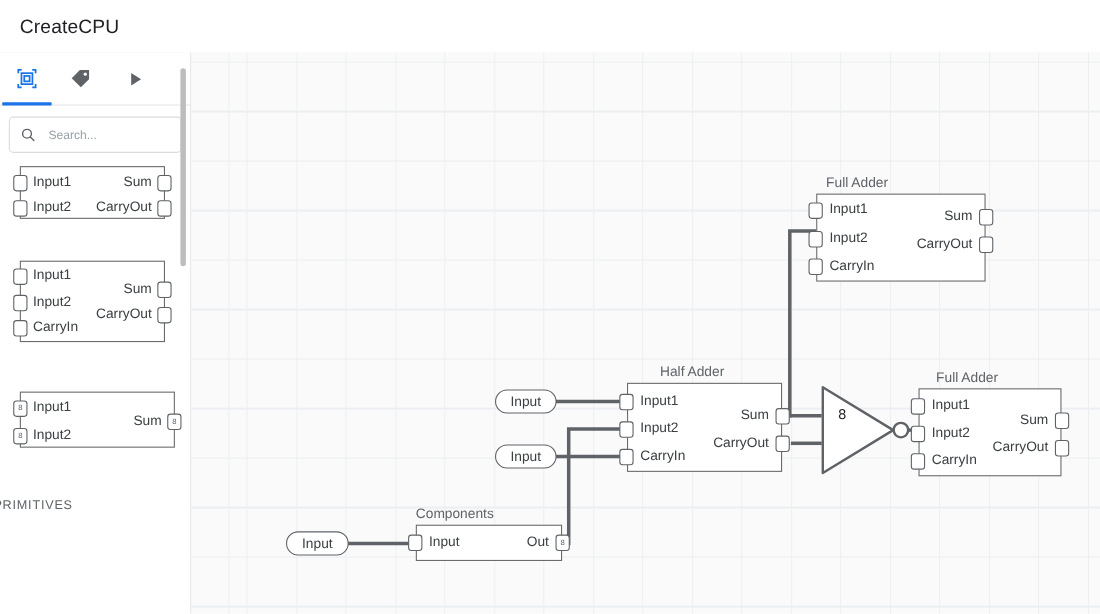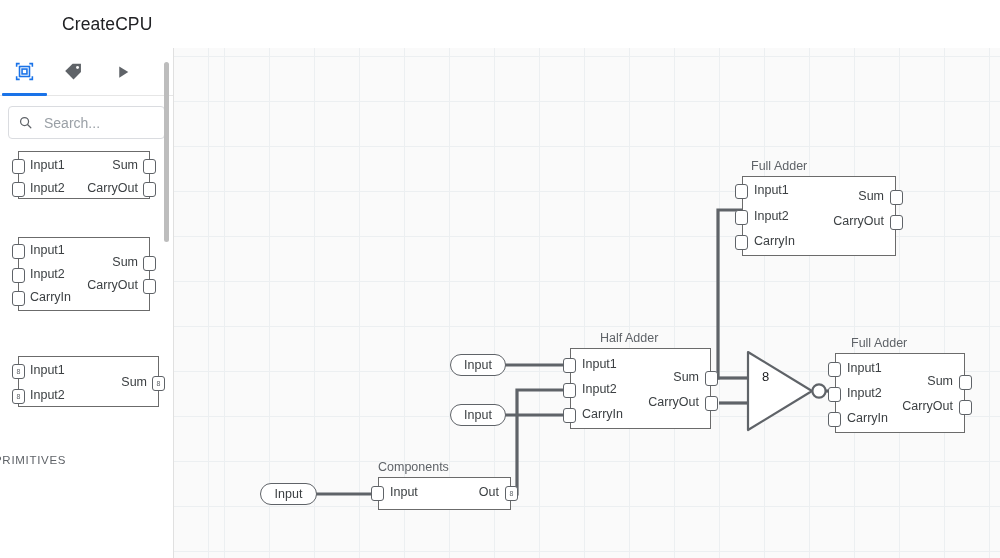--- a/index.html
+++ b/index.html
@@ -10,21 +10,21 @@
     -webkit-font-smoothing:antialiased;
   }
   #app{position:relative;width:1000px;height:558px;overflow:hidden;}
 
   
   #titlebar{
     position:absolute;left:0;top:0;width:1000px;height:48px;
     background:#ffffff;border-bottom:1px solid #e4e4e4;
     display:flex;align-items:center;
   }
-  #app-title{font-size:17.5px;color:#202124;padding-left:18px;letter-spacing:.1px;margin-left:44px;}
+  #app-title{font-size:17.5px;color:#202124;padding-left:18px;letter-spacing:.1px;}
 
   
   #sidebar{
     position:absolute;left:0;top:48px;width:173px;height:510px;
     background:#ffffff;border-right:1px solid #e0e0e0;
     overflow:hidden;
   }
   #tabbar{position:relative;height:47px;border-bottom:1px solid #e6e6e6;display:flex;align-items:center;}
   .tab{
     width:49px;height:46px;display:flex;align-items:center;justify-content:center;
@@ -33,21 +33,21 @@
   .tab .underline{
     position:absolute;left:2px;right:2px;bottom:-1px;height:3px;background:#1a73e8;border-radius:1px;
   }
   #searchrow{padding:10px 8px 6px 8px;}
   #searchbox{
     display:flex;align-items:center;gap:9px;
     height:31px;border:1px solid #dadce0;border-radius:4px;
     padding:0 9px;background:#fff;
   }
   #search-input{
-    border:0;outline:0;font-size:14px;color:#ef4444;
+    border:0;outline:0;font-size:11px;color:#ef4444;
     font-family:"Liberation Sans", sans-serif;width:105px;background:transparent;
   }
   #search-input::placeholder{color:#9aa0a6;}
   .section-head{
     font-size:11.5px;color:#5f6368;letter-spacing:.7px;
     padding:12px 0 4px 12px;
   }
   #palette{position:relative;}
   .palette-item{position:relative;margin:6px 0 0 18px;}
   .pal-title{font-size:12.5px;color:#3c4043;margin-bottom:2px;padding-left:4px;}

